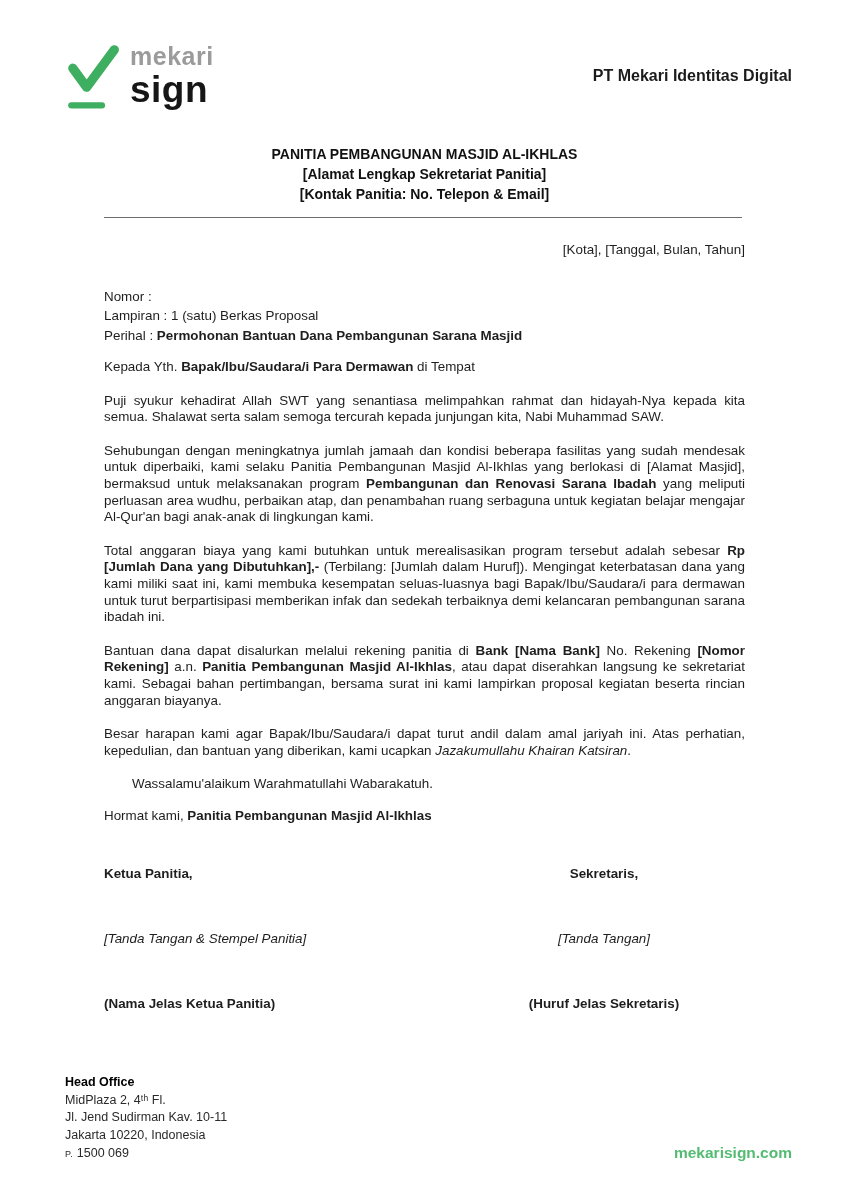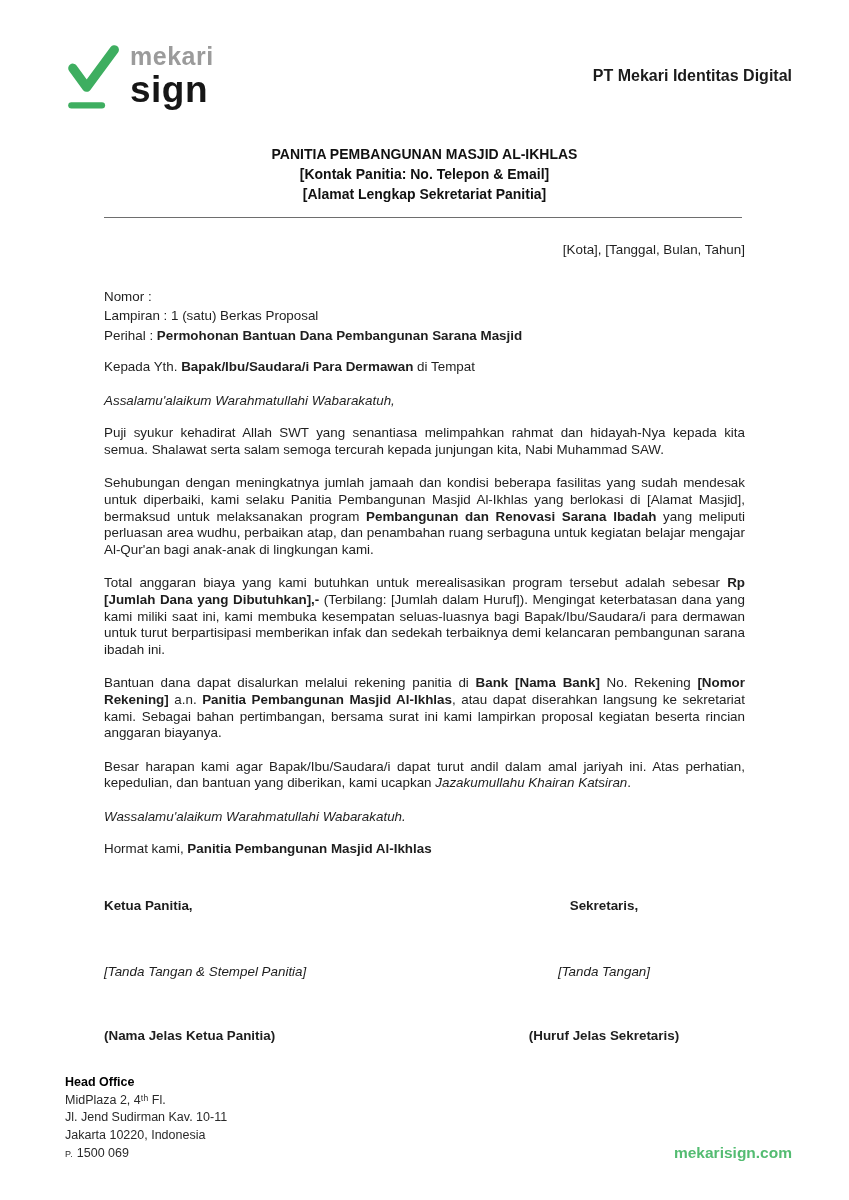--- a/index.html
+++ b/index.html
@@ -28,21 +28,21 @@
           border: none; border-top: 1.5px solid #6e6e6e; }
 
   
   .letter { position: absolute; left: 104px; top: 242px; width: 641px;
             font-size: 13.4px; line-height: 16.6px; color: #1e1e1e; }
   .date-line { text-align: right; margin-bottom: 28px; }
   .meta { line-height: 19.5px; margin-bottom: 14px; }
   .recipient { margin-bottom: 17px; }
   .salam { font-style: italic; margin-bottom: 16px; }
   .para { text-align: justify; margin-bottom: 17px; }
-  .closing { font-style: italic; margin-bottom: 15px; }
+  .closing { margin-bottom: 15px; margin-left: 28px; }
   .signoff { margin-bottom: 0; }
 
   .sign-row { display: flex; margin-top: 41px; }
   .sign-col-left  { width: 56%; text-align: left; }
   .sign-col-right { width: 44%; text-align: center; }
   .sign-title { font-weight: bold; }
   .sign-placeholder { font-style: italic; margin-top: 49px; }
   .sign-name { font-weight: bold; margin-top: 48px; }
 
   
@@ -65,37 +65,36 @@
     </svg>
     <div class="logo-words">
       <span class="logo-top">mekari</span>
       <span class="logo-bottom">sign</span>
     </div>
   </div>
   <div class="company">PT Mekari Identitas Digital</div>
 
   <div class="letterhead">
     <div>PANITIA PEMBANGUNAN MASJID AL-IKHLAS</div>
+    <div>[Alamat Lengkap Sekretariat Panitia]</div>
     <div>[Kontak Panitia: No. Telepon &amp; Email]</div>
-    <div>[Alamat Lengkap Sekretariat Panitia]</div>
   </div>
   <hr class="rule">
 
   <div class="letter">
     <div class="date-line">[Kota], [Tanggal, Bulan, Tahun]</div>
 
     <div class="meta">
       <div>Nomor :</div>
       <div>Lampiran : 1 (satu) Berkas Proposal</div>
       <div><span>Perihal : </span><span style="font-weight: bold;">Permohonan Bantuan Dana Pembangunan Sarana Masjid</span></div>
     </div>
 
     <div class="recipient"><span>Kepada Yth. </span><span style="font-weight: bold;">Bapak/Ibu/Saudara/i Para Dermawan</span><span> di Tempat</span></div>
 
-    <div class="salam">Assalamu'alaikum Warahmatullahi Wabarakatuh,</div>
 
     <p class="para"><span>Puji syukur kehadirat Allah SWT yang senantiasa melimpahkan rahmat dan hidayah-Nya kepada kita semua. Shalawat serta salam semoga tercurah kepada junjungan kita, Nabi Muhammad SAW.</span></p>
     <p class="para"><span>Sehubungan dengan meningkatnya jumlah jamaah dan kondisi beberapa fasilitas yang sudah mendesak untuk diperbaiki, kami selaku Panitia Pembangunan Masjid Al-Ikhlas yang berlokasi di [Alamat Masjid], bermaksud untuk melaksanakan program </span><span style="font-weight: bold;">Pembangunan dan Renovasi Sarana Ibadah</span><span> yang meliputi perluasan area wudhu, perbaikan atap, dan penambahan ruang serbaguna untuk kegiatan belajar mengajar Al-Qur'an bagi anak-anak di lingkungan kami.</span></p>
     <p class="para"><span>Total anggaran biaya yang kami butuhkan untuk merealisasikan program tersebut adalah sebesar </span><span style="font-weight: bold;">Rp [Jumlah Dana yang Dibutuhkan],-</span><span> (Terbilang: [Jumlah dalam Huruf]). Mengingat keterbatasan dana yang kami miliki saat ini, kami membuka kesempatan seluas-luasnya bagi Bapak/Ibu/Saudara/i para dermawan untuk turut berpartisipasi memberikan infak dan sedekah terbaiknya demi kelancaran pembangunan sarana ibadah ini.</span></p>
     <p class="para"><span>Bantuan dana dapat disalurkan melalui rekening panitia di </span><span style="font-weight: bold;">Bank [Nama Bank]</span><span> No. Rekening </span><span style="font-weight: bold;">[Nomor Rekening]</span><span> a.n. </span><span style="font-weight: bold;">Panitia Pembangunan Masjid Al-Ikhlas</span><span>, atau dapat diserahkan langsung ke sekretariat kami. Sebagai bahan pertimbangan, bersama surat ini kami lampirkan proposal kegiatan beserta rincian anggaran biayanya.</span></p>
     <p class="para"><span>Besar harapan kami agar Bapak/Ibu/Saudara/i dapat turut andil dalam amal jariyah ini. Atas perhatian, kepedulian, dan bantuan yang diberikan, kami ucapkan </span><span style="font-style: italic;">Jazakumullahu Khairan Katsiran</span><span>.</span></p>
 
     <div class="closing">Wassalamu'alaikum Warahmatullahi Wabarakatuh.</div>
 
     <div class="signoff"><span>Hormat kami, </span><span style="font-weight: bold;">Panitia Pembangunan Masjid Al-Ikhlas</span></div>

